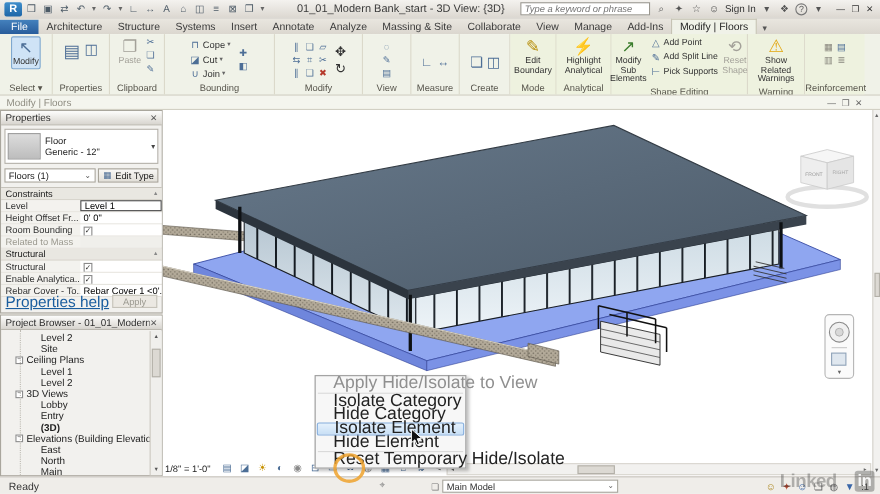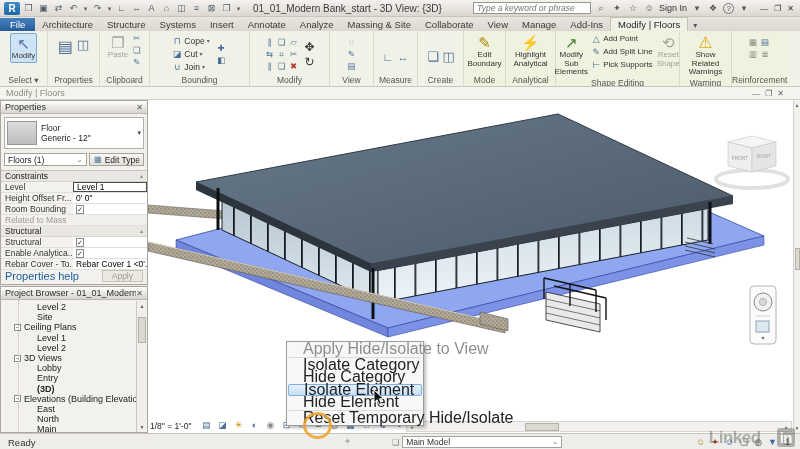--- a/index.html
+++ b/index.html
@@ -4,21 +4,21 @@
 <style>
   *{box-sizing:border-box;margin:0;padding:0}
   html,body{width:800px;height:449px;overflow:hidden}
   .app{position:relative;width:800px;height:449px;background:#fff;font-family:"Liberation Sans",sans-serif;font-size:11px;color:#222;overflow:hidden}
 
   
   .titlebar{position:absolute;left:0;top:0;width:800px;height:17px;background:linear-gradient(#f4f2ef,#dcd8d1);display:flex;align-items:center;padding:0 4px;gap:2px;border-bottom:1px solid #c8c4bc}
   .logo{width:16px;height:13px;background:linear-gradient(#3f8ecb,#1d66a8);color:#fff;font-weight:bold;font-size:10px;line-height:13px;text-align:center;border-radius:2px;flex:none}
   .qi{width:13px;height:13px;line-height:13px;text-align:center;font-size:9px;color:#4c5a66;flex:none}
   .qi.caret{width:7px;font-size:7px;color:#666}
-  .tb-title{font-size:10px;color:#3a3a3a;margin-left:9px;white-space:nowrap}
+  .tb-title{font-size:10px;color:#3a3a3a;margin-left:26px;white-space:nowrap}
   .infocenter{margin-left:auto;display:flex;align-items:center;gap:4px}
   .search{width:118px;height:12px;border:1px solid #9a978f;background:#fff;font-size:8.5px;font-style:italic;padding:0 3px;font-family:"Liberation Sans",sans-serif}
   .ii{font-size:9px;color:#555;width:12px;text-align:center}
   .signin{font-size:9px;color:#333;white-space:nowrap}
   .helpc{width:11px;height:11px;border:1px solid #777;border-radius:50%;font-size:8px;line-height:9px;text-align:center;color:#555}
   .winc{display:flex;gap:6px;margin-left:8px;margin-right:2px}
   .winc span{font-size:8px;color:#333}
 
   
   .tabsrow{position:absolute;left:0;top:17px;width:800px;height:14px;background:linear-gradient(#e9e6df,#dbd7cf);display:flex;align-items:flex-end;font-size:9.5px}
@@ -70,21 +70,21 @@
   .prow .lab{width:72px;background:#f3f2ee;padding-left:4px;color:#333;white-space:nowrap;overflow:hidden}
   .prow .val{flex:1;background:#fff;padding-left:3px;color:#000;white-space:nowrap;overflow:hidden}
   .prow.section{background:#e9e7e1;border-bottom:1px solid #d6d3cb}
   .prow.section .lab{background:transparent;width:auto;flex:1;color:#222}
   .prow.section .sarr{color:#888;font-size:6px;padding-right:4px}
   .prow .boxed{border:1px solid #4a4a4a;height:10px;line-height:9px;margin-top:0px}
   .cb{width:8px;height:8px;border:1px solid #8a8a8a;background:#fff;font-size:7px;line-height:7px;text-align:center;color:#333;margin-top:1px}
   .prow.dim .lab{color:#9b998f}
   .prow.dim .val{background:#f0efeb}
   .helprow{position:absolute;bottom:2px;left:0;width:100%;display:flex;justify-content:space-between;align-items:center;padding:0 4px}
-  .phelp{font-size:11px;color:#1a5d9e;}
+  .phelp{font-size:14px;color:#1a5d9e;text-decoration:underline}
   .apply{font-size:8.5px;color:#9c9a91;border:1px solid #c5c2b9;background:#ebe8e2;padding:0 9px;height:12px;line-height:11px}
   .browser{top:186px;height:147px}
   .tree{position:relative;padding-top:2px;font-size:9px;height:132px;overflow:hidden}
   .titem{height:10.2px;line-height:10.2px;display:flex;align-items:center;white-space:nowrap}
   .titem .box{width:7px;height:7px;border:1px solid #8c8c8c;background:#fff;font-size:6px;line-height:5px;text-align:center;color:#333;margin-right:3px;flex:none}
   .titem.d1{padding-left:13px}
   .titem.d2{padding-left:36px}
   .titem.bold{font-weight:bold}
   .guide{position:absolute;left:17px;top:0;bottom:0;border-left:1px dotted #bdbab2}
   .tscroll{position:absolute;right:0;top:14px;bottom:0;width:11px;background:#f0efec;border-left:1px solid #ccc9c1}

